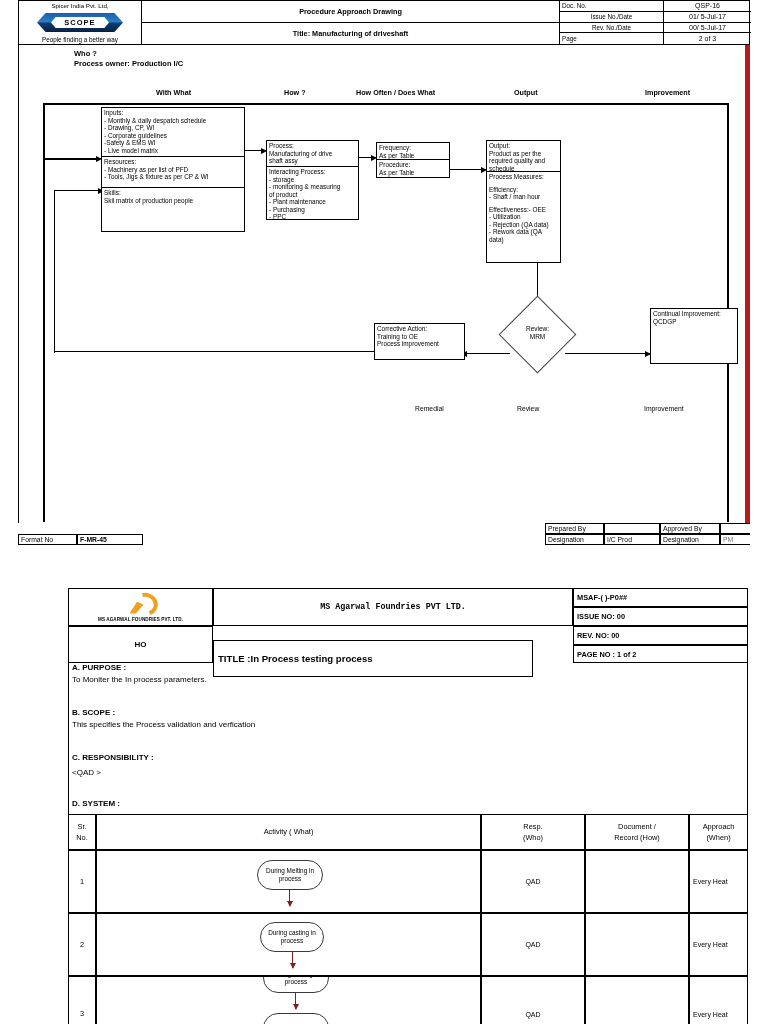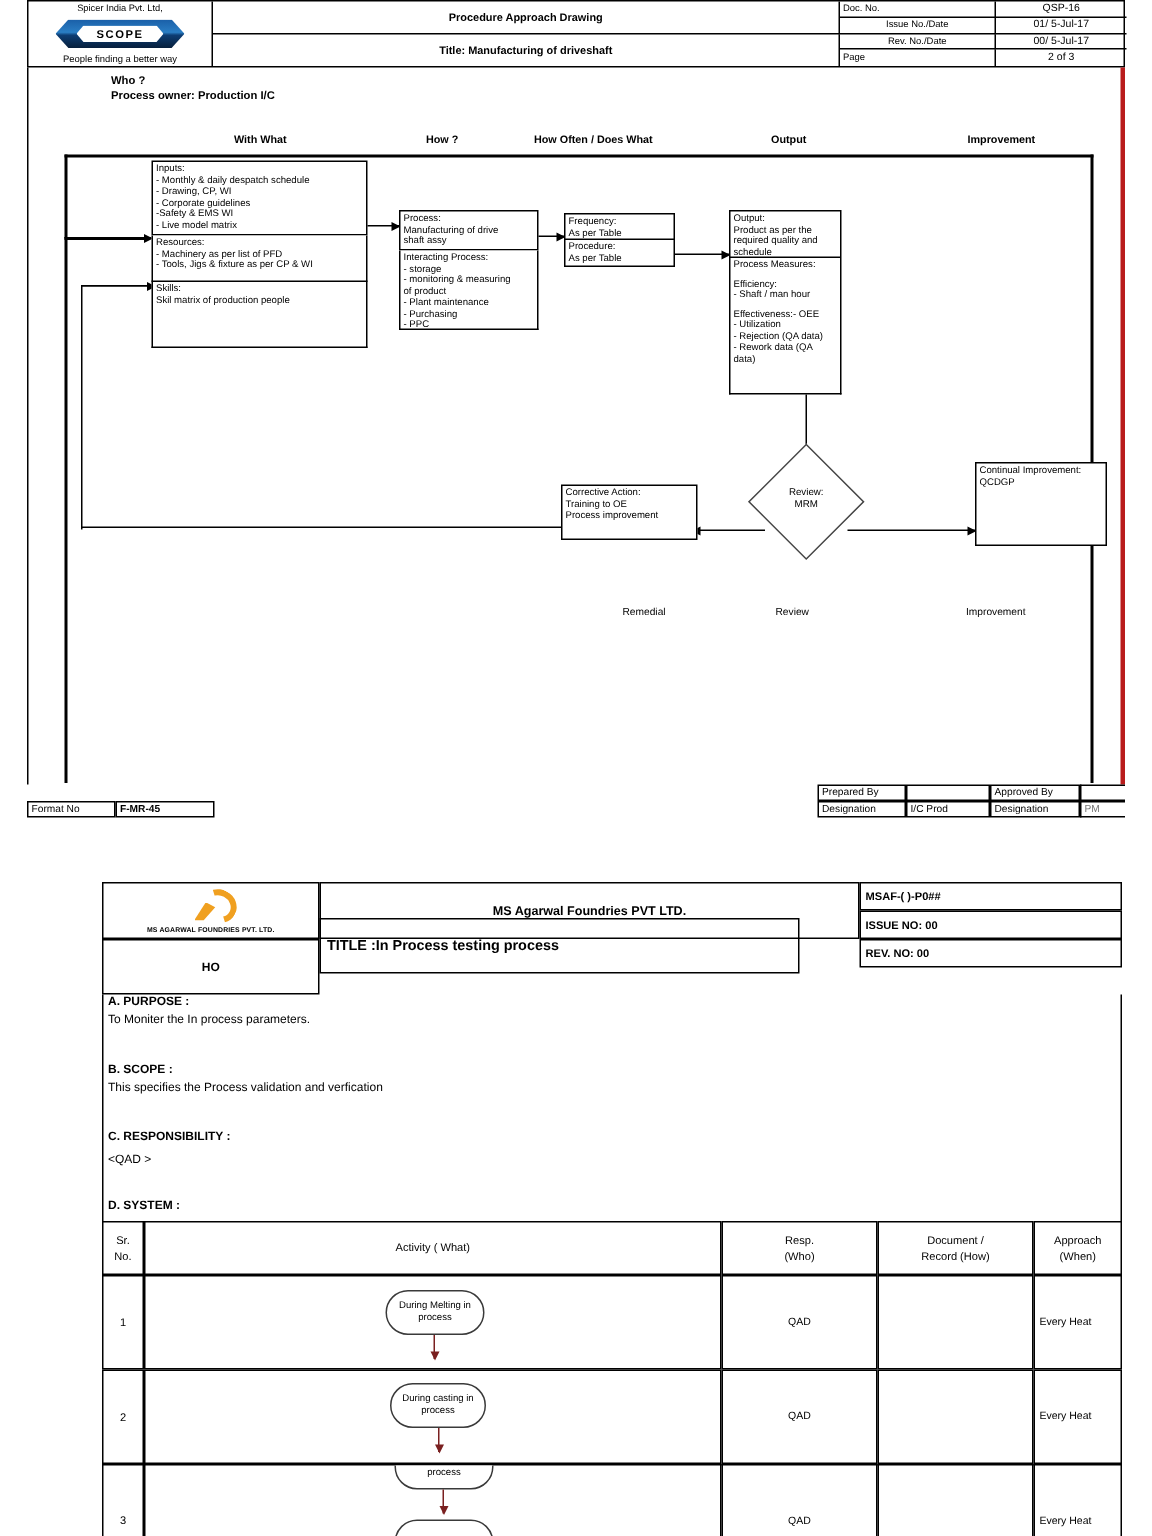--- a/index.html
+++ b/index.html
@@ -41,21 +41,21 @@
   .d1-meta .k{position:absolute;left:0;width:104px;height:100%;
         border-right:1px solid #000;border-bottom:1px solid #000;box-sizing:border-box;
         font-size:6.3px;display:flex;align-items:center;padding-left:2px;}
   .d1-meta .kc{justify-content:center;padding-left:0;}
   .d1-meta .v{position:absolute;left:104px;width:87px;height:100%;
         border-bottom:1px solid #000;box-sizing:border-box;font-size:7px;
         display:flex;align-items:center;justify-content:center;}
   .d1-meta .nb{border-bottom:none;}
 
   .d1-body{position:absolute;left:0;top:45px;width:732px;height:478px;
-        border-left:1px solid #000;border-right:3px solid #b91c1c;box-sizing:border-box;}
+        border-left:1px solid #000;border-right:5px solid #b91c1c;box-sizing:border-box;}
 
   .d1-who{position:absolute;left:55px;top:4px;font-size:7.5px;font-weight:bold;}
   .d1-owner{position:absolute;left:55px;top:14px;font-size:7.5px;font-weight:bold;}
 
   .d1-colhdr{position:absolute;font-size:7.2px;font-weight:bold;top:43px;white-space:nowrap;}
 
   .d1-frame{position:absolute;left:24px;top:58px;width:686px;height:1.6px;background:#000;}
   .d1-frameL{position:absolute;left:24px;top:58px;width:1.6px;height:419px;background:#000;}
   .d1-frameR{position:absolute;left:708px;top:58px;width:1.6px;height:419px;background:#000;}
 
@@ -87,21 +87,21 @@
   .d2-hdr{position:absolute;left:0;top:0;width:680px;height:75px;}
   .d2-hdr .c{position:absolute;box-sizing:border-box;border:1px solid #000;overflow:hidden;}
   .d2-logo{display:flex;flex-direction:column;align-items:center;justify-content:center;gap:2px;}
   .swirl{width:26px;height:22px;position:relative;}
   .swirl .s1{position:absolute;left:6px;top:0;width:16px;height:14px;
         border:4px solid #f0a020;border-bottom-color:transparent;border-left-color:transparent;
         border-radius:50%;transform:rotate(28deg);}
   .swirl .s2{position:absolute;left:2px;top:9px;width:14px;height:12px;
         background:#f0a020;clip-path:polygon(0% 100%,55% 0%,100% 28%,45% 100%);}
   .d2-logo-txt{font-size:4.6px;font-weight:bold;letter-spacing:.1px;white-space:nowrap;}
-  .d2-company{display:flex;align-items:center;justify-content:center;font-size:8.4px;font-weight:bold;}
+  .d2-company{display:flex;align-items:center;justify-content:center;font-size:8.4px;font-weight:bold;font-family:Liberation Mono, monospace;}
   .d2-ho{display:flex;align-items:center;justify-content:center;font-size:8px;font-weight:bold;}
   .d2-title{display:flex;align-items:center;font-size:9.6px;font-weight:bold;padding-left:4px;}
   .d2-m{display:flex;align-items:center;font-size:7.4px;font-weight:bold;padding-left:3px;}
 
   .d2-sec{position:absolute;left:0;width:680px;box-sizing:border-box;
         border-left:1px solid #000;border-right:1px solid #000;}
   .d2-head{font-size:8px;font-weight:bold;position:absolute;left:3px;}
   .d2-text{font-size:8px;position:absolute;left:3px;}
 
   .d2-tbl{position:absolute;left:0;top:226px;width:680px;height:210px;}
@@ -299,25 +299,26 @@
   <div class="d2-hdr">
     <div class="c d2-logo" style="left:0;top:0;width:145px;height:38px;">
       <div class="swirl">
           <div class="s1"></div>
           <div class="s2"></div>
         </div>
       <div class="d2-logo-txt">MS AGARWAL FOUNDRIES PVT. LTD.</div>
     </div>
     <div class="c d2-company" style="left:145px;top:0;width:360px;height:38px;">MS Agarwal Foundries PVT LTD.</div>
     <div class="c d2-ho" style="left:0;top:38px;width:145px;height:37px;">HO</div>
-    <div class="c d2-title" style="left:145px;top:24px;width:320px;height:37px;">TITLE :In Process testing process</div>
+    <div class="c d2-title" style="left:145px;top:52px;width:320px;height:37px;">TITLE :In Process testing process</div>
 
     <div class="c d2-m" style="left:505px;top:0;width:175px;height:19px;">MSAF-(        )-P0##</div>
     <div class="c d2-m" style="left:505px;top:19px;width:175px;height:19px;">ISSUE NO: 00</div>
     <div class="c d2-m" style="left:505px;top:38px;width:175px;height:19px;">REV. NO: 00</div>
+    <div class="c d2-m" style="left:505px;top:57px;width:175px;height:18px;">PAGE NO : 1 of 2</div>
   </div>
 
   <div class="d2-sec" style="top:75px;height:151px;">
     <div class="d2-head" style="top:0px">A. PURPOSE :</div>
     <div class="d2-text" style="top:12px">To Moniter the In process parameters.</div>
 
     <div class="d2-head" style="top:45px">B. SCOPE :</div>
     <div class="d2-text" style="top:57px">This specifies the Process validation and verfication</div>
 
     <div class="d2-head" style="top:90px">C. RESPONSIBILITY :</div>

